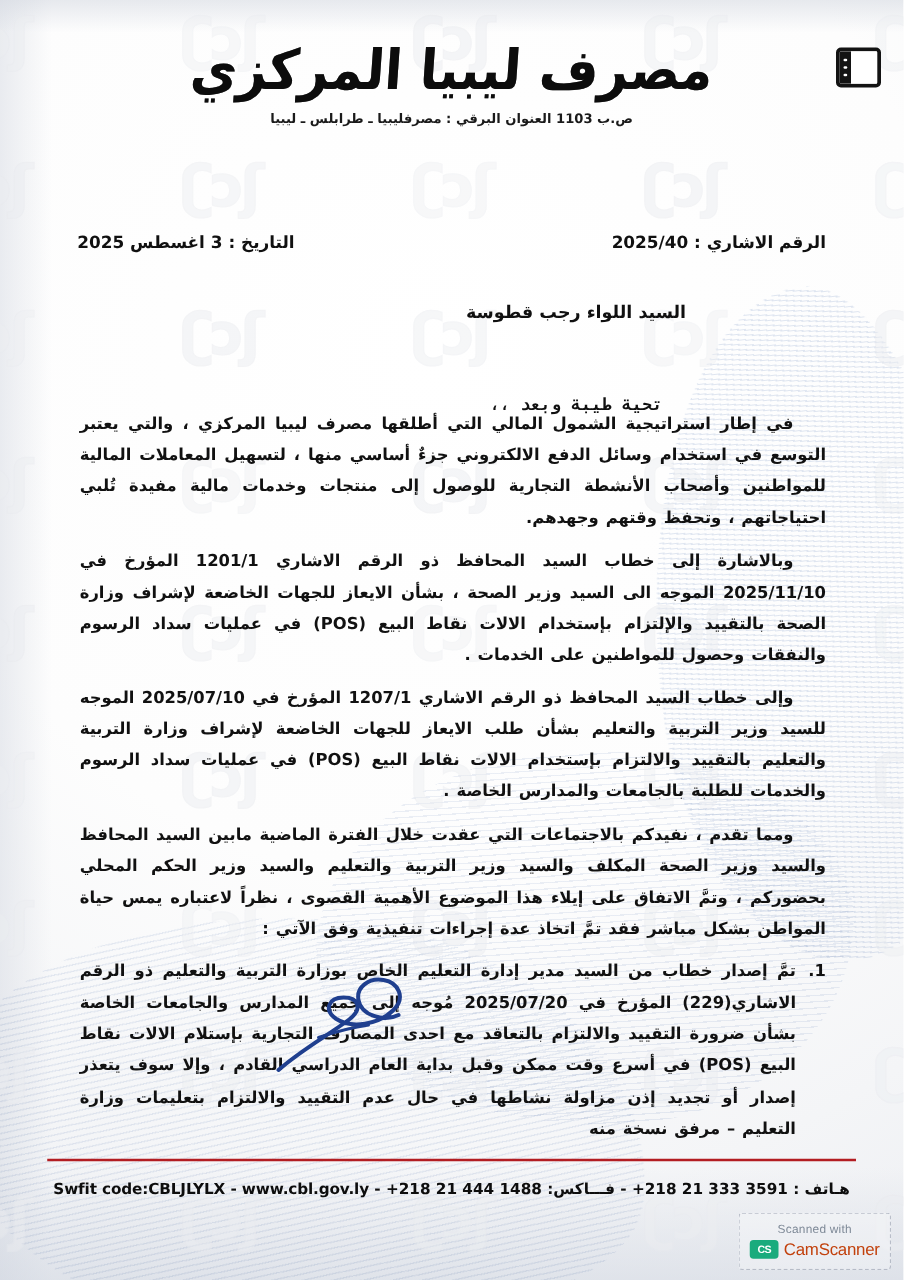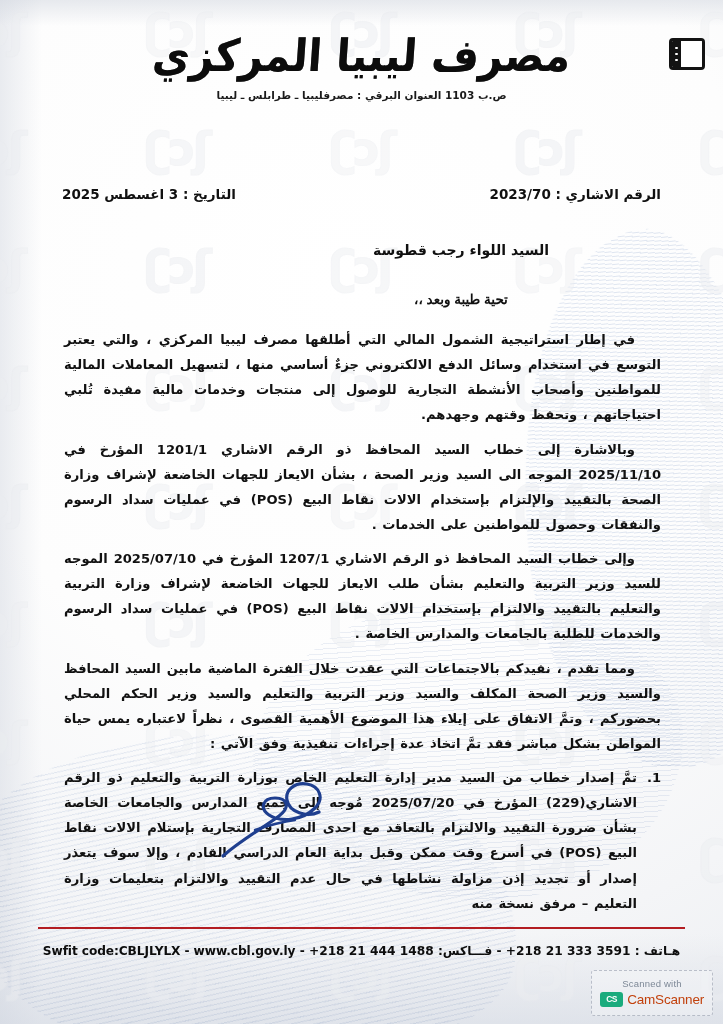--- a/index.html
+++ b/index.html
@@ -215,25 +215,25 @@
   .addressee div {
     font-family: "DejaVu Sans", sans-serif;
     font-size: 14px;
     font-weight: 700;
     color: #101010;
     line-height: 1.75;
   }
 
   .salutation {
     position: absolute;
-    top: 291px;
+    top: 316px;
     right: 62px;
     width: 400px;
     text-align: center;
-    font-family: Liberation Sans, sans-serif;
+    font-family: Liberation Mono, monospace;
     font-size: 13.5px;
     font-weight: 700;
     color: #101010;
     direction: rtl;
   }
 
   
   .body-block {
     position: absolute;
     top: 327px;
@@ -453,21 +453,21 @@
         </span>
       </span>
     </div>
 
     <div class="letterhead">
       <div class="bank-logo">مصرف ليبيا المركزي</div>
       <div class="bank-sub">ص.ب 1103 العنوان البرقي : مصرفليبيا ـ طرابلس ـ ليبيا</div>
     </div>
 
     <div class="refline">
-      <span>الرقم الاشاري : 2023/70</span>
+      <span>الرقم الاشاري : 2025/40</span>
       <span>التاريخ : 3 اغسطس 2025</span>
     </div>
 
     <div class="addressee">
       <div>السيد اللواء رجب قطوسة</div>
     </div>
 
     <div class="salutation">تحية طيبة وبعد ،،</div>
 
     <div class="body-block">

